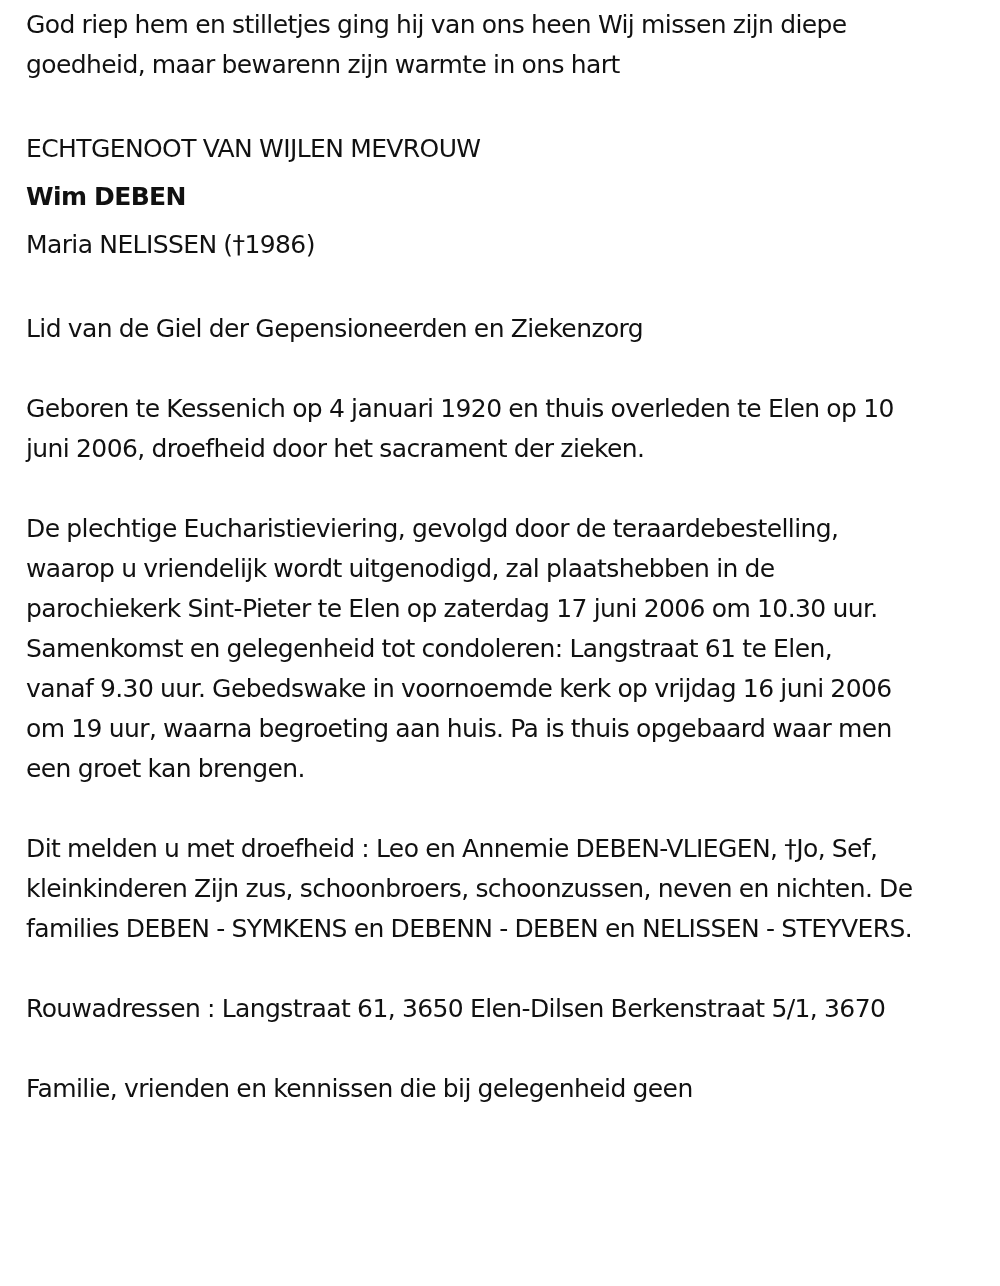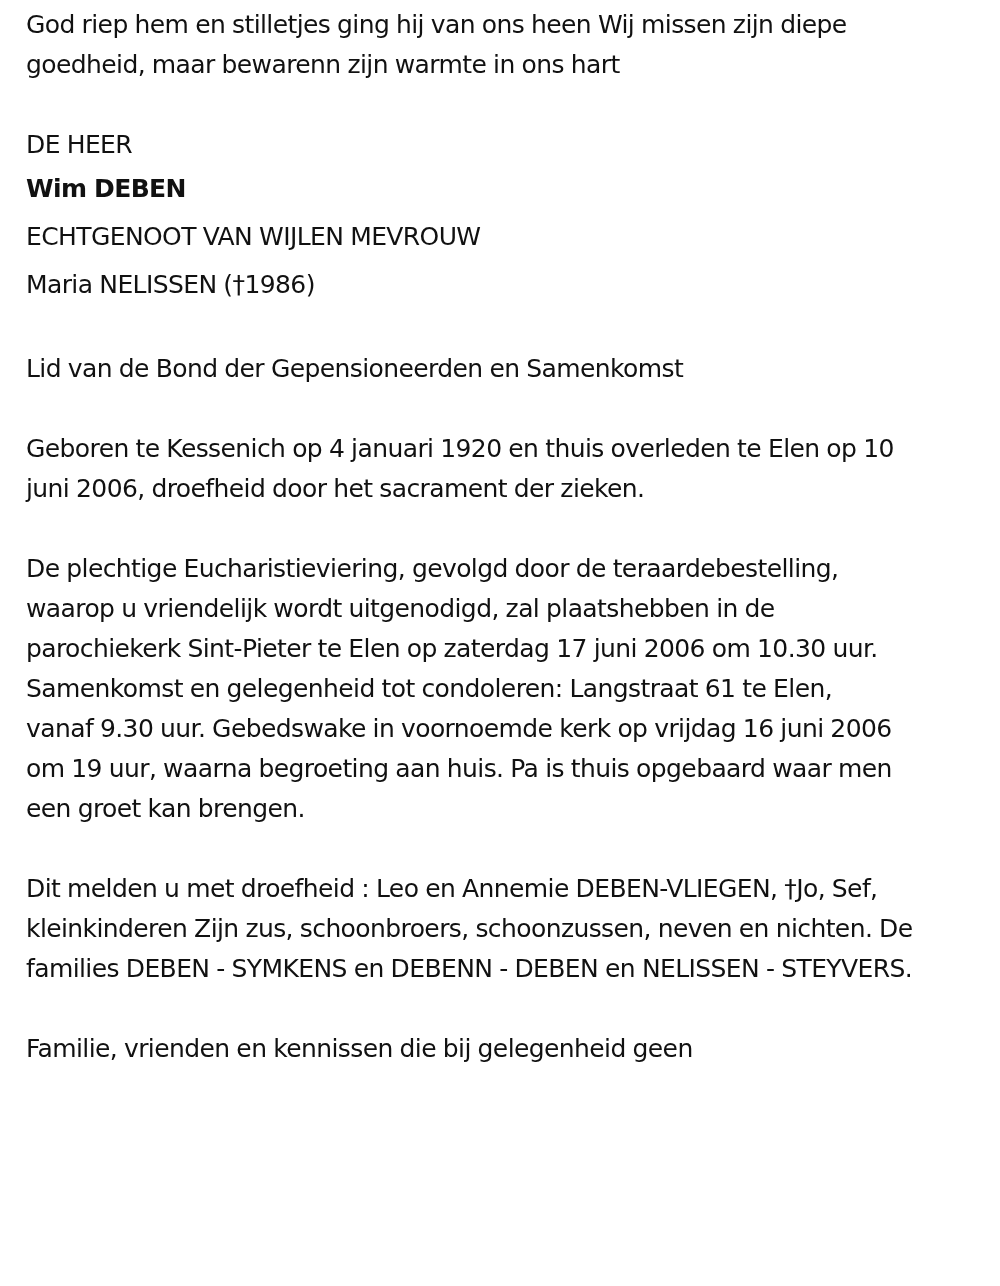--- a/index.html
+++ b/index.html
@@ -48,28 +48,27 @@
 <body>
 
 <div class="doc">
 
   <div class="para">
     <span class="line">God riep hem en stilletjes ging hij van ons heen Wij missen zijn diepe</span>
     <span class="line">goedheid, maar bewarenn zijn warmte in ons hart</span>
   </div>
 
   <div class="header-block">
-    <span class="line first">DE HEER</span>
+    <span class="line">ECHTGENOOT VAN WIJLEN MEVROUW</span>
     <span class="line bold">Wim DEBEN</span>
-    <span class="line">ECHTGENOOT VAN WIJLEN MEVROUW</span>
     <span class="line">Maria NELISSEN (†1986)</span>
   </div>
 
   <div class="para">
-    <span class="line">Lid van de Bond der Gepensioneerden en Samenkomst</span>
+    <span class="line">Lid van de Giel der Gepensioneerden en Ziekenzorg</span>
   </div>
 
   <div class="para">
     <span class="line">Geboren te Kessenich op 4 januari 1920 en thuis overleden te Elen op 10</span>
     <span class="line">juni 2006, droefheid door het sacrament der zieken.</span>
   </div>
 
   <div class="para">
     <span class="line">De plechtige Eucharistieviering, gevolgd door de teraardebestelling,</span>
     <span class="line">waarop u vriendelijk wordt uitgenodigd, zal plaatshebben in de</span>
@@ -80,19 +79,20 @@
     <span class="line">een groet kan brengen.</span>
   </div>
 
   <div class="para">
     <span class="line">Dit melden u met droefheid : Leo en Annemie DEBEN-VLIEGEN, †Jo, Sef,</span>
     <span class="line">kleinkinderen Zijn zus, schoonbroers, schoonzussen, neven en nichten. De</span>
     <span class="line">families DEBEN - SYMKENS en DEBENN - DEBEN en NELISSEN - STEYVERS.</span>
   </div>
 
   <div class="para">
+    <span class="line">Rouwadressen : Langstraat 61, 3650 Elen-Dilsen Berkenstraat 5/1, 3670</span>
   </div>
 
   <div class="para">
     <span class="line">Familie, vrienden en kennissen die bij gelegenheid geen</span>
   </div>
 
 </div>
 
 </body></html>

